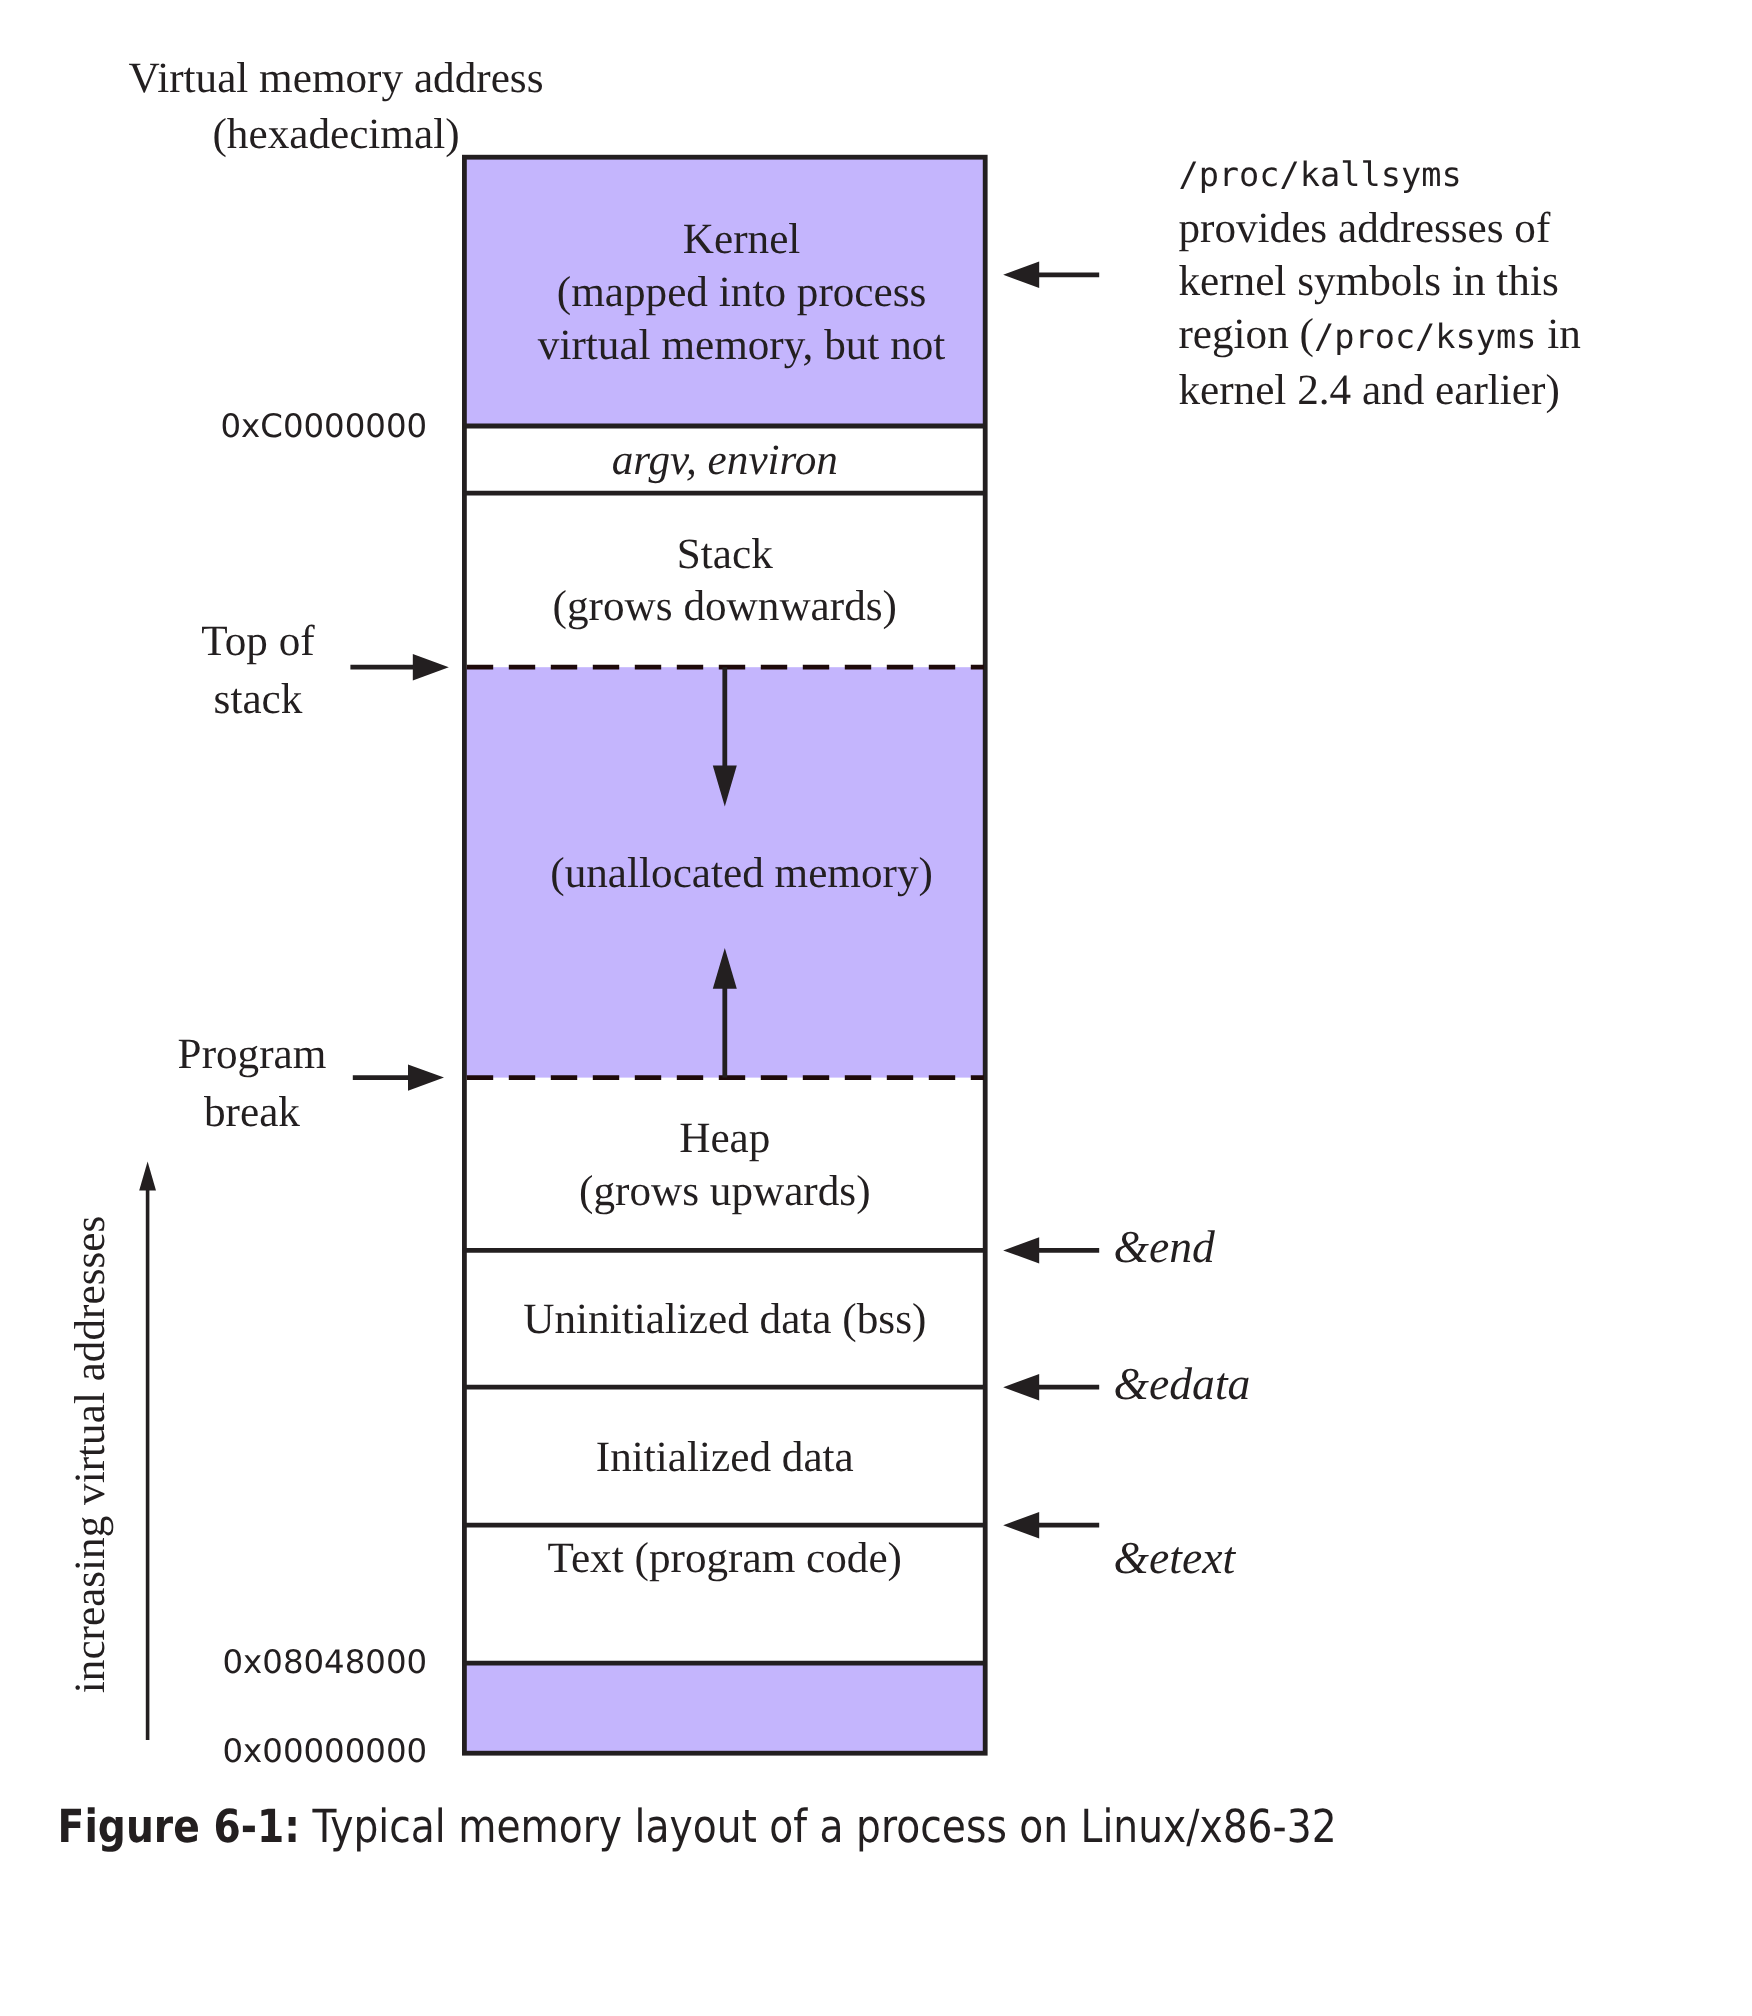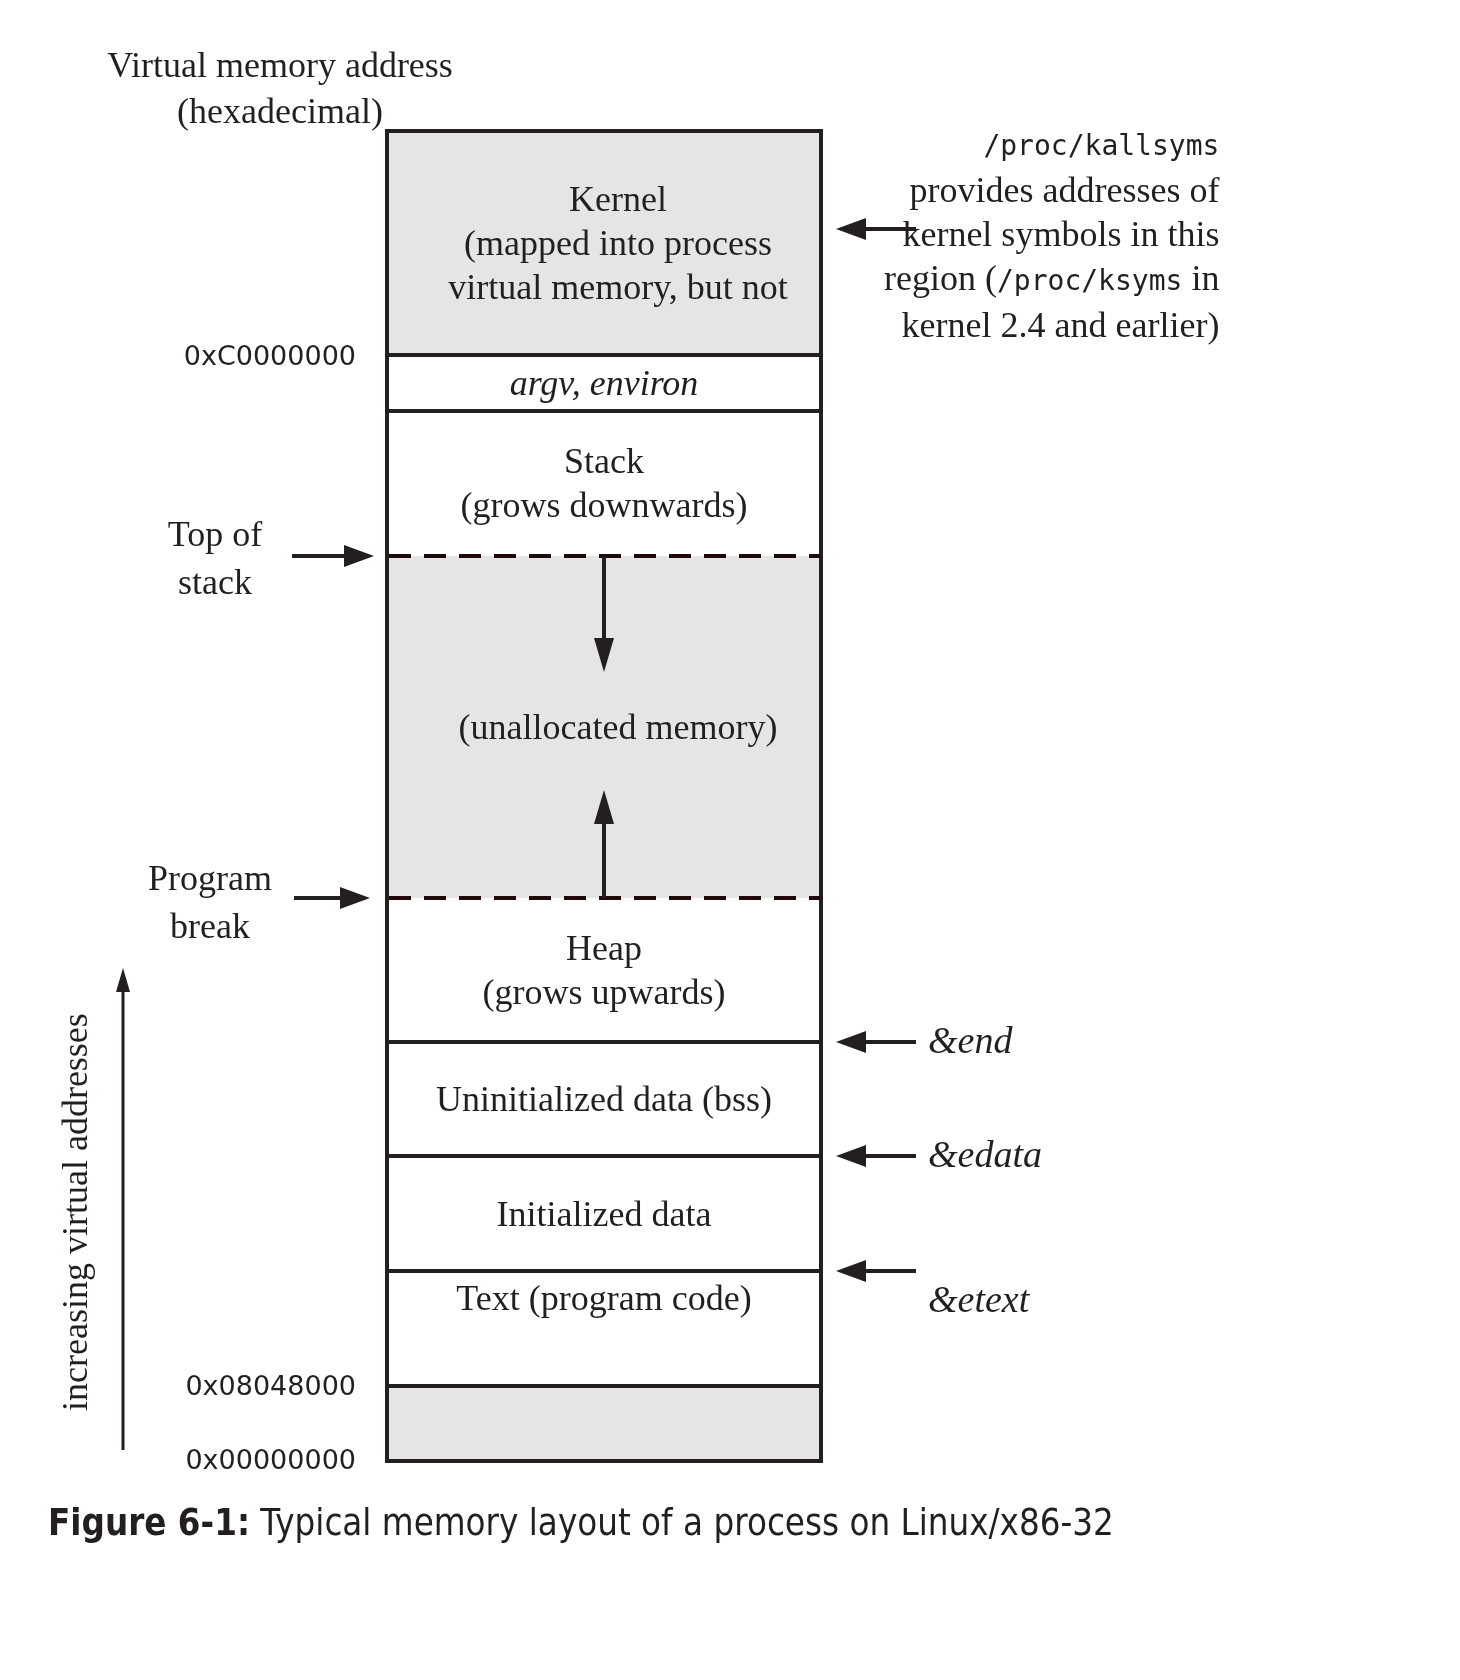--- a/index.html
+++ b/index.html
@@ -6,24 +6,24 @@
   body { width:1460px; height:1680px; position:relative; overflow:hidden; color:#231f20;
          font-family:"DejaVu Serif","Liberation Serif",serif; }
   .abs { position:absolute; }
   .serif { font-family:"Liberation Serif","DejaVu Serif",serif; }
   .mono { font-family:"DejaVu Sans Mono","Liberation Mono",monospace; }
   .title { left:50px; top:42px; width:460px; text-align:center; font-size:36px; line-height:46px; }
   .addr { font-size:27px; text-align:right; width:300px; left:56px; font-family:"DejaVu Sans","Liberation Sans",sans-serif; }
   .seg { position:absolute; left:386px; width:436px; box-sizing:border-box;
          display:flex; align-items:center; justify-content:center; text-align:center;
          font-size:36px; line-height:44px; }
-  .gray { background:#e5e5e5;padding-left:28px; }
+  .gray { background:#c4b5fd;padding-left:28px; }
   .ptr-label { font-size:36px; line-height:48px; text-align:center; }
   .sym { font-size:38px; font-style:italic; }
-  .note { left:884px; top:124px; font-size:36px; line-height:44px;text-align:right; }
+  .note { left:982px; top:124px; font-size:36px; line-height:44px; }
   .note .mono { font-size:28px; }
   .caption { left:48px; top:1500px; font-size:38px; font-family:"DejaVu Sans","Liberation Sans",sans-serif; transform:scaleX(0.86); transform-origin:left; white-space:nowrap; }
   .caption b { font-weight:bold; }
   .vert { left:-115px; top:1200px; width:380px; transform:rotate(-90deg); font-size:36px; text-align:center; white-space:nowrap; }
   svg.overlay { position:absolute; left:0; top:0; }
 </style>
 </head>
 <body>
 
 <div class="abs title serif">

